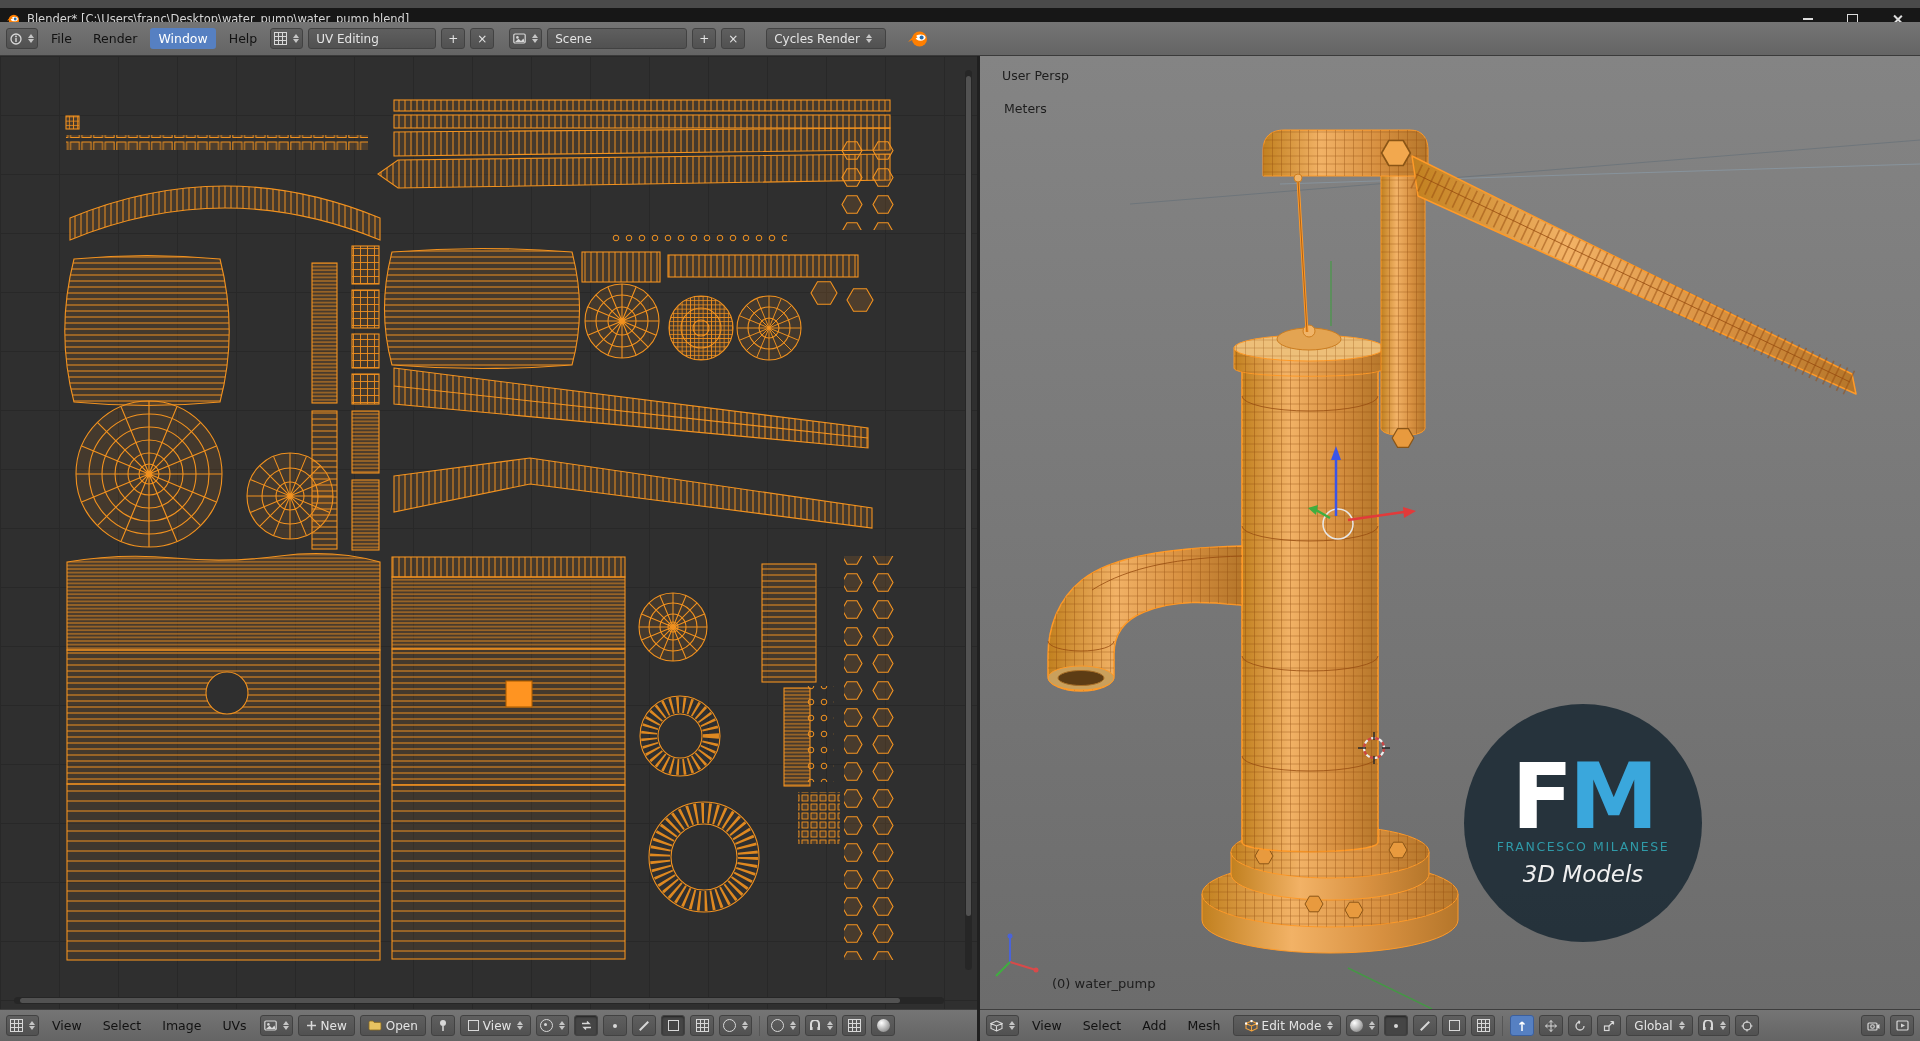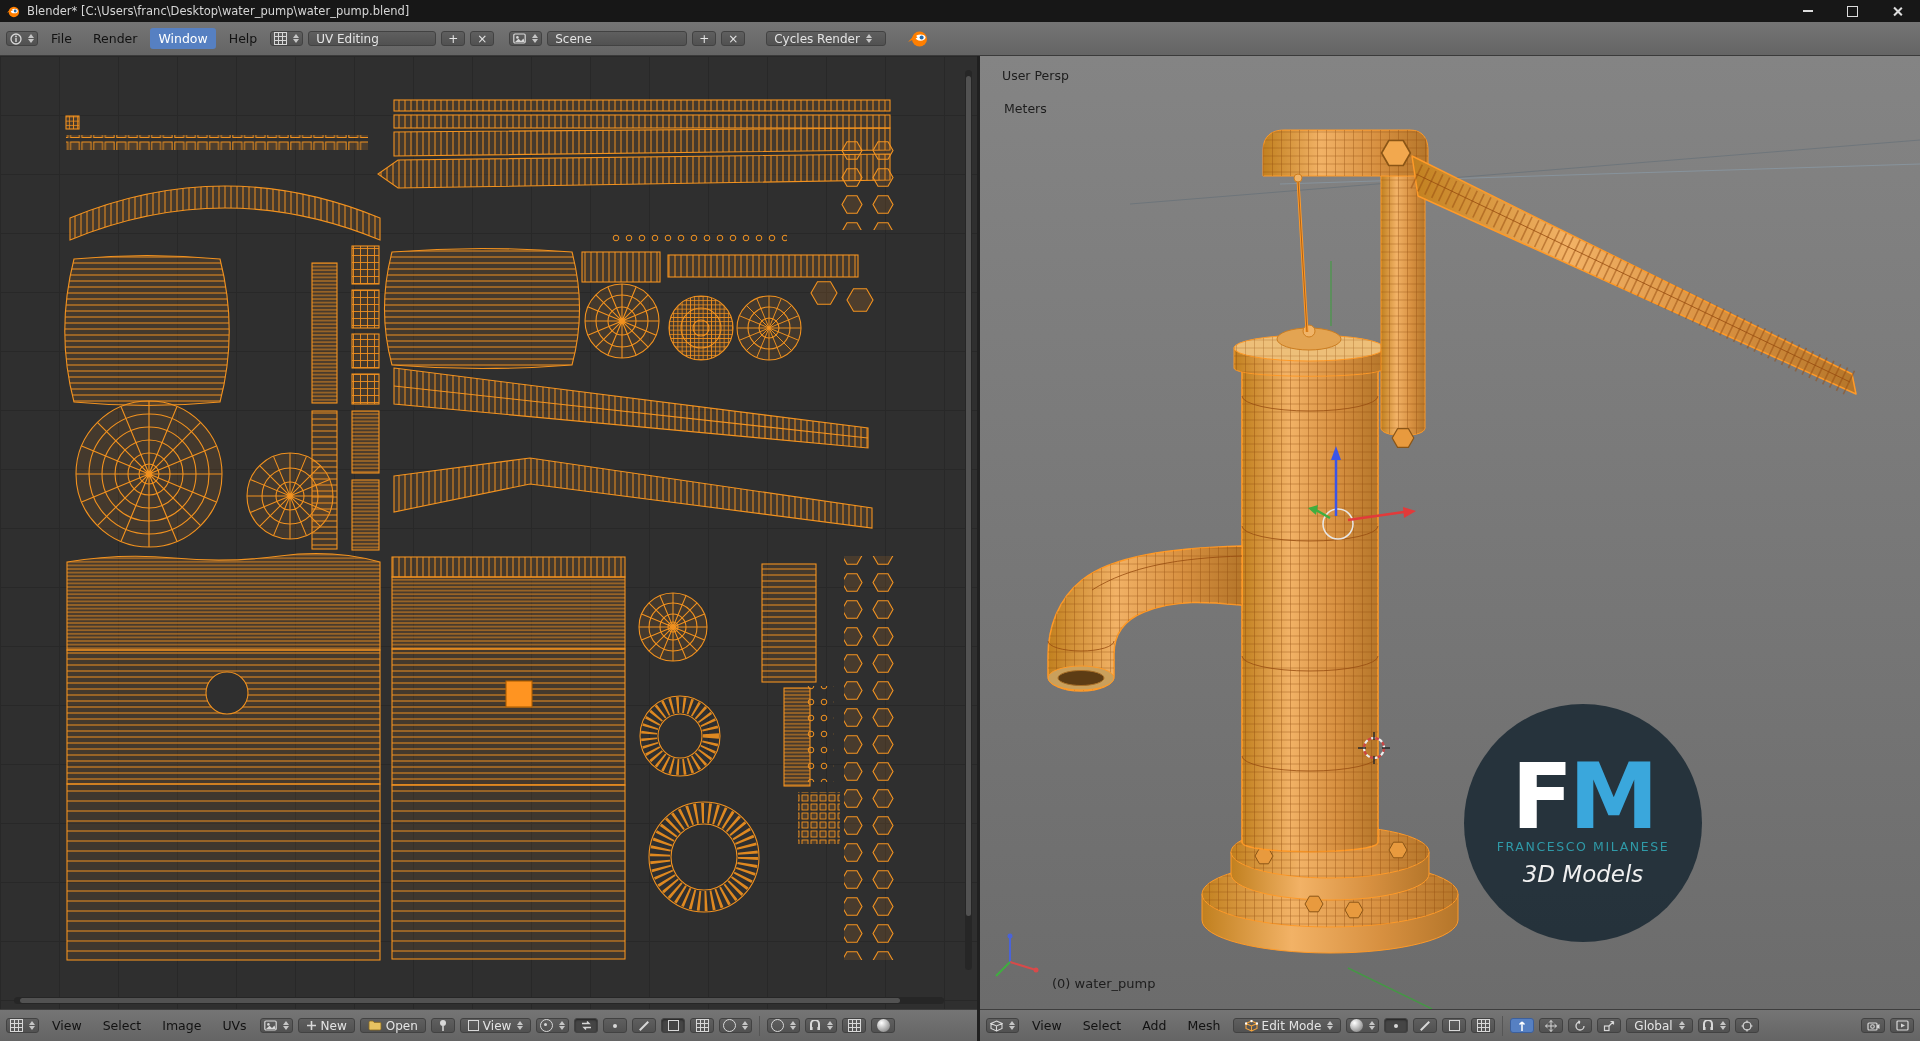--- a/index.html
+++ b/index.html
@@ -1,37 +1,37 @@
 <!DOCTYPE html>
 <html><head>
 <meta charset="utf-8">
 <style>
   html,body{margin:0;padding:0;}
   body{width:1920px;height:1041px;position:relative;overflow:hidden;background:#4a4a4a;
        font-family:"DejaVu Sans","Liberation Sans",sans-serif;}
 
   
-  .titlebar{position:absolute;left:0;top:0;width:1920px;height:22px;background:#171717;
+  .titlebar{position:absolute;left:0;top:8px;width:1920px;height:22px;background:#171717;
             display:flex;align-items:center;color:#d6d6d6;font-size:11.5px;}
   .titlebar .app-ico{width:14px;height:14px;margin:0 7px 0 6px;}
   .wincontrols{margin-left:auto;display:flex;height:100%;}
   .winbtn{width:45px;height:100%;display:flex;align-items:center;justify-content:center;color:#dcdcdc;}
   .winbtn .bar{width:10px;height:1.5px;background:#dcdcdc;}
   .winbtn .box{width:9px;height:9px;border:1.2px solid #dcdcdc;}
   .winbtn .x{position:relative;width:11px;height:11px;}
   .winbtn .x::before,.winbtn .x::after{content:"";position:absolute;left:5px;top:0;width:1.5px;height:11px;background:#dcdcdc;}
   .winbtn .x::before{transform:rotate(45deg);} .winbtn .x::after{transform:rotate(-45deg);}
 
   
   .hdr{position:absolute;background:linear-gradient(#757575,#646464);display:flex;align-items:center;
        gap:5px;padding:0 6px;box-sizing:border-box;border-top:1px solid #3e3e3e;}
   .topbar{left:0;top:22px;width:1920px;height:34px;border-top:none;border-bottom:1px solid #3a3a3a;}
   .menu{color:#121212;font-size:12.5px;padding:3px 8px;border-radius:3px;white-space:nowrap;}
   .menu.active{background:#5680c2;color:#fff;}
-  .btn{height:15px;display:inline-flex;align-items:center;gap:4px;background:linear-gradient(#5f5f5f,#515151);
+  .btn{height:21px;display:inline-flex;align-items:center;gap:4px;background:linear-gradient(#5f5f5f,#515151);
        border:1px solid #424242;border-radius:3px;color:#e4e4e4;font-size:12px;padding:0 7px;
        box-sizing:border-box;white-space:nowrap;}
   .btn.pressed{background:#454545;box-shadow:inset 0 1px 2px rgba(0,0,0,.5);}
   .btn.blue{background:#5680c2;border-color:#3c5f9b;color:#fff;}
   .ibtn{min-width:24px;justify-content:center;padding:0 3px;}
   .arrs{display:inline-flex;flex-direction:column;gap:1.5px;margin-left:2px;}
   .arrs i{display:block;width:0;height:0;border-left:3.5px solid transparent;border-right:3.5px solid transparent;}
   .arrs .up{border-bottom:4px solid #c6c6c6;}
   .arrs .dn{border-top:4px solid #c6c6c6;}
   .sep{width:1px;height:20px;background:#565656;margin:0 2px;}

